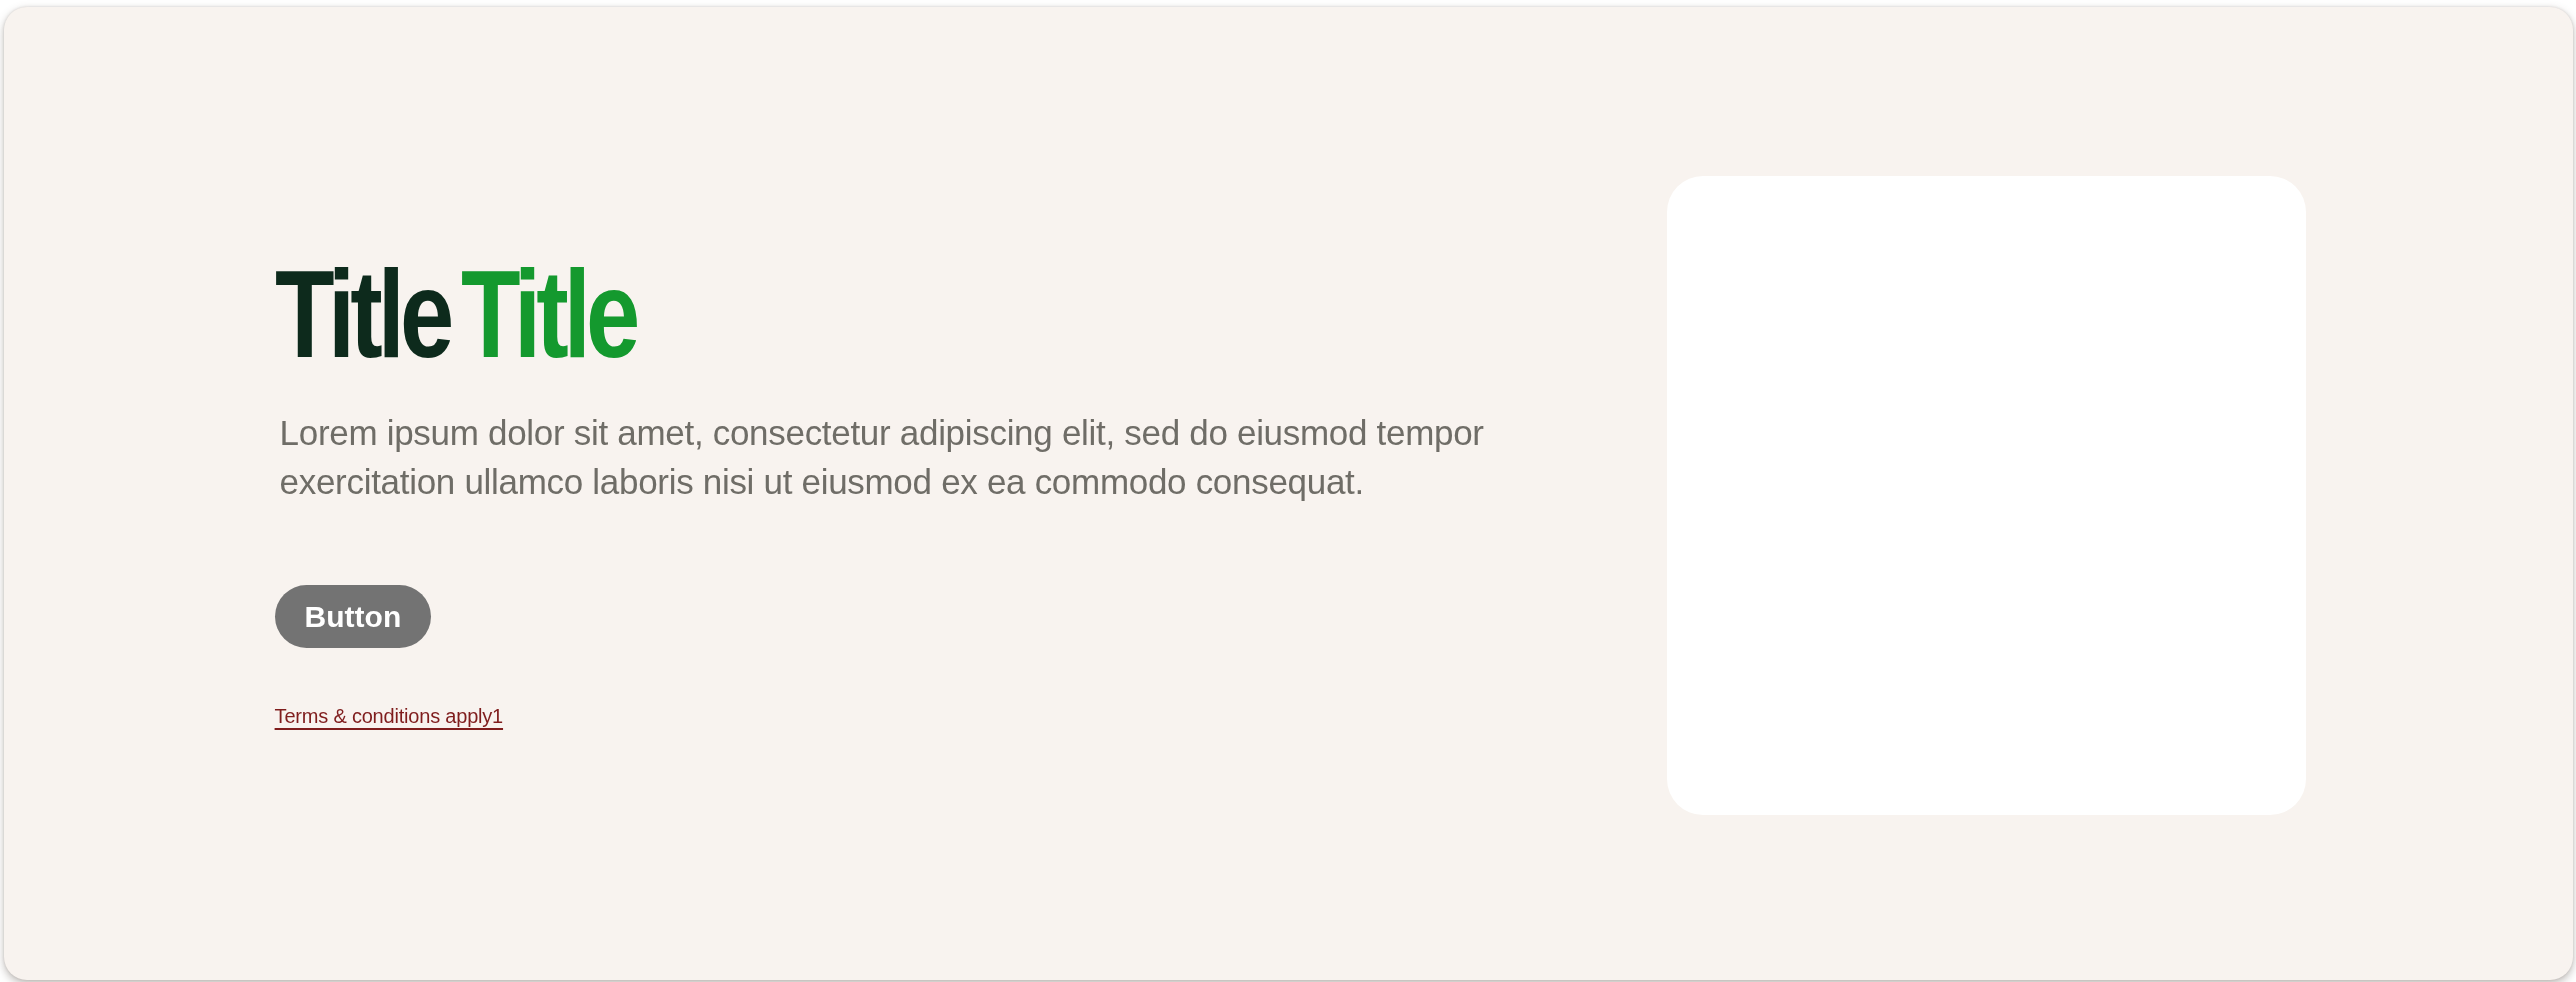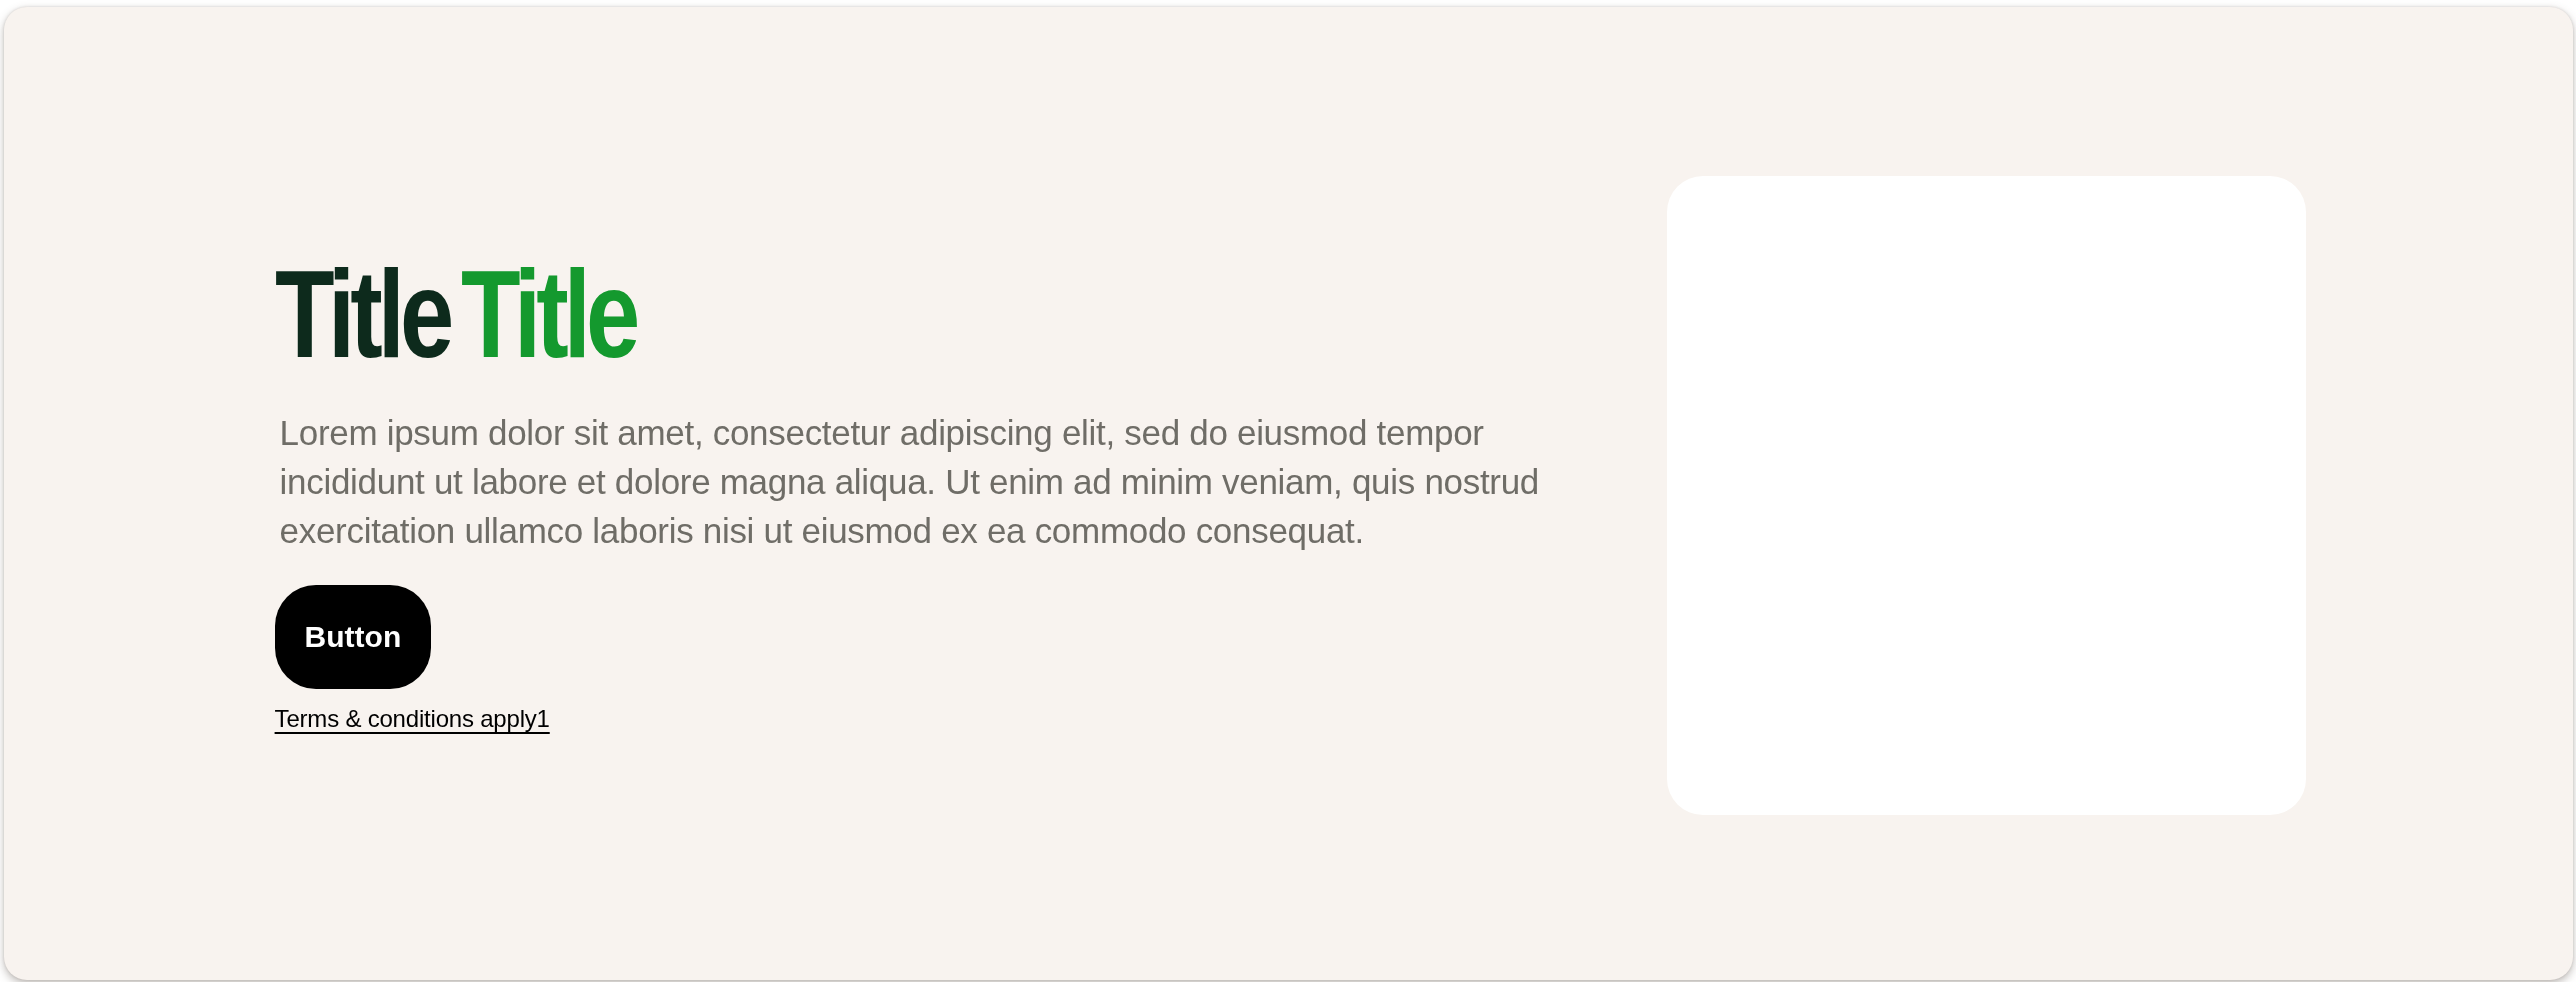--- a/index.html
+++ b/index.html
@@ -37,40 +37,40 @@
     color: #6F6D67;
     font-size: 35px;
     line-height: 49px;
     letter-spacing: -0.3px;
     margin-left: 6px;
   }
   .hero-paragraph .line { white-space: nowrap; }
   .cta-button {
     position: absolute;
     left: 271px; top: 578px;
-    height: 104px;
+    height: 63px;
     padding: 0 30px;
     border: none;
     border-radius: 41px;
-    background: #000000;
+    background: #737373;
     color: #FFFFFF;
     font-family: "Liberation Sans", sans-serif;
     font-size: 30px;
     font-weight: 700;
     letter-spacing: 0;
     cursor: pointer;
     display: inline-flex;
     align-items: center;
     justify-content: center;
   }
   .terms-link {
     position: absolute;
     left: 271px; top: 698px;
-    color: #000000;
-    font-size: 24px;
+    color: #7f1d1d;
+    font-size: 20px;
     letter-spacing: -0.2px;
     text-decoration: underline;
     text-decoration-thickness: 1.8px;
     text-underline-offset: 5.4px;
     cursor: pointer;
     white-space: nowrap;
   }
   .media-card {
     position: absolute;
     left: 1663px; top: 169px;
@@ -83,21 +83,20 @@
 <body>
 
 <div class="panel">
 
   <h1 class="hero-title">
     <span class="word-primary">Title</span><span class="word-accent">Title</span>
   </h1>
 
   <div class="hero-paragraph">
     <div class="line">Lorem ipsum dolor sit amet, consectetur adipiscing elit, sed do eiusmod tempor</div>
-    <div class="line">incididunt ut labore et dolore magna aliqua. Ut enim ad minim veniam, quis nostrud</div>
     <div class="line">exercitation ullamco laboris nisi ut eiusmod ex ea commodo consequat.</div>
   </div>
 
   <button class="cta-button">Button</button>
 
   <a class="terms-link" href="#">Terms &amp; conditions apply1</a>
 
   <div class="media-card"></div>
 
 </div>

